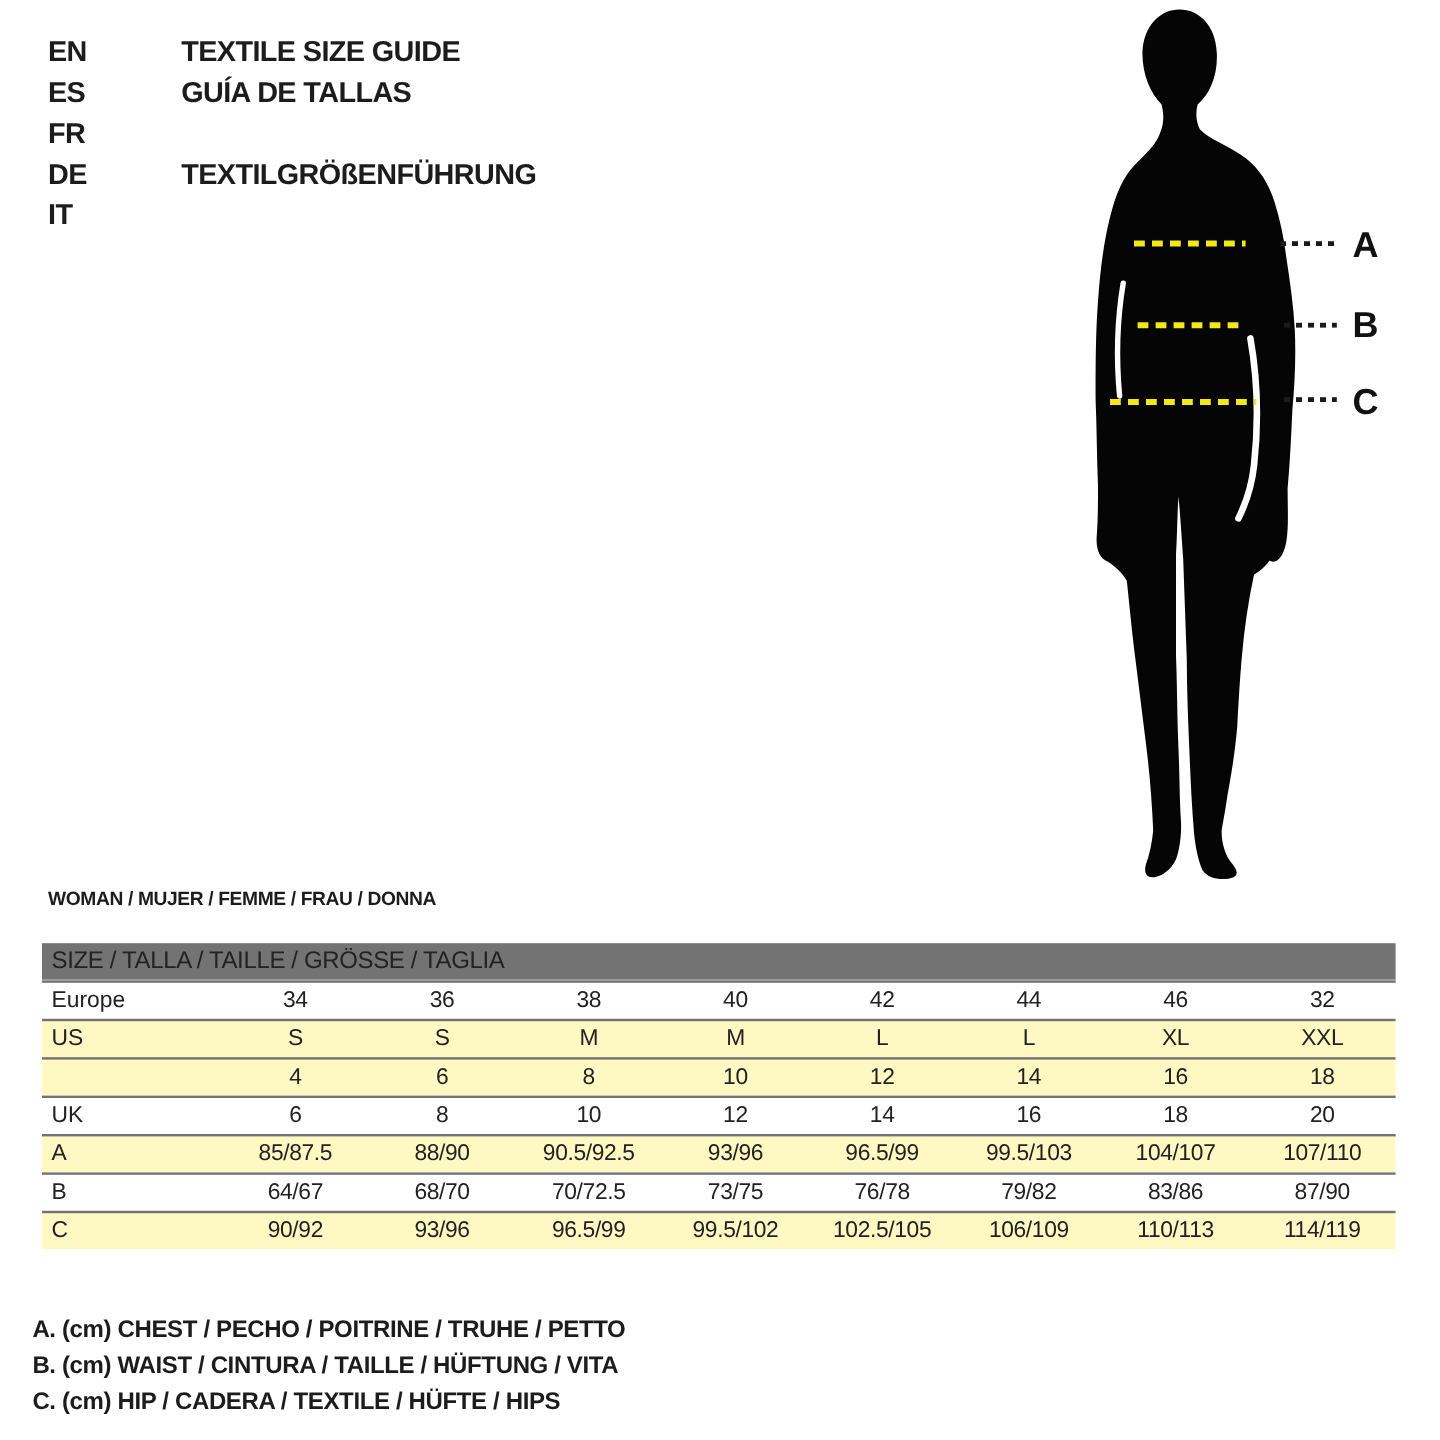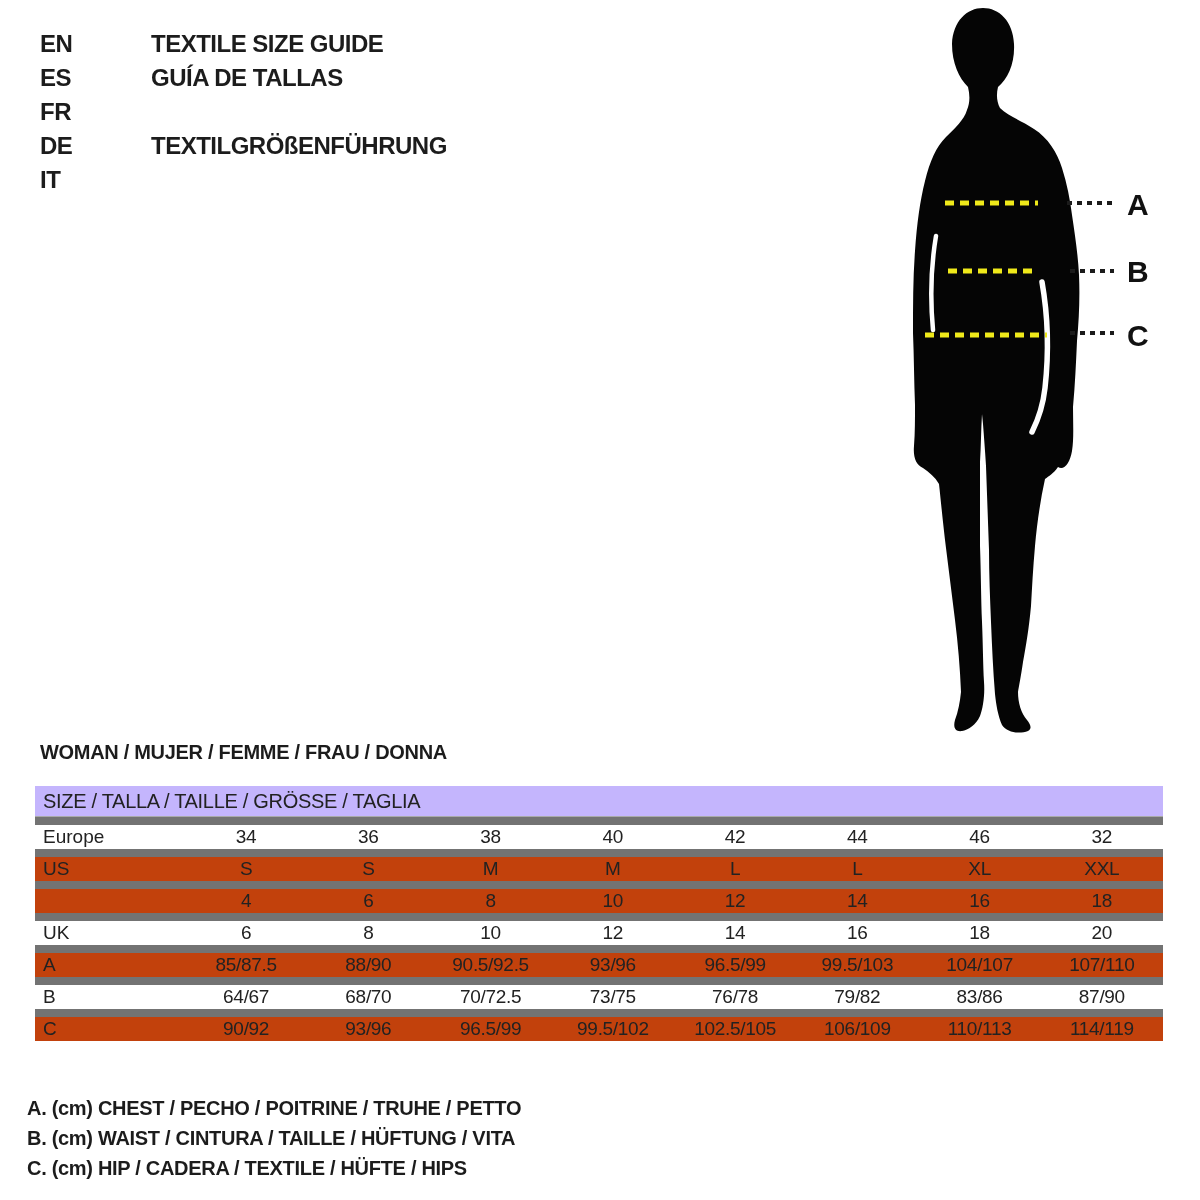--- a/index.html
+++ b/index.html
@@ -14,32 +14,32 @@
   .lang-title{font-size:24px;font-weight:bold;letter-spacing:-0.5px;white-space:nowrap;}
 
   
   .figure-svg{left:885px;top:0;width:230px;height:740px;}
   .leader{position:absolute;height:4px;
           background:repeating-linear-gradient(90deg,#1b1b1b 0 5px,transparent 5px 10px);}
   .marker-label{position:absolute;left:1127px;font-size:30px;font-weight:bold;
                 line-height:34px;color:#111;}
 
   
-  .section-title{left:40px;top:741px;font-size:20px;font-weight:bold;
+  .section-title{left:40px;top:741px;font-size:16px;font-weight:bold;
                  letter-spacing:-0.3px;white-space:nowrap;}
 
   
   .size-table{left:35px;top:786px;width:1128px;font-size:19px;color:#222;}
-  .t-header{height:31px;line-height:31px;background:#c4b5fd;padding-left:8px;
+  .t-header{height:31px;line-height:31px;background:#737373;padding-left:8px;
             font-size:20px;letter-spacing:-0.3px;box-sizing:border-box;
             border-bottom:1px solid #a9a9a9;}
   .t-row{display:grid;grid-template-columns:150px repeat(8,1fr);
-         height:32px;align-items:center;border-top:8px solid #737373;
+         height:32px;align-items:center;border-top:2px solid #737373;
          box-sizing:border-box;background:#ffffff;}
-  .t-row.shaded{background:#c2410c;}
+  .t-row.shaded{background:#fef9c3;}
   .t-row .row-label{padding-left:8px;text-align:left;}
   .t-row .cell{text-align:center;letter-spacing:-0.3px;}
 
   
   .legend{left:27px;top:1093px;}
   .legend p{margin:0;font-size:20px;font-weight:bold;line-height:30px;
             letter-spacing:-0.3px;white-space:nowrap;}
 </style>
 </head>
 <body>

